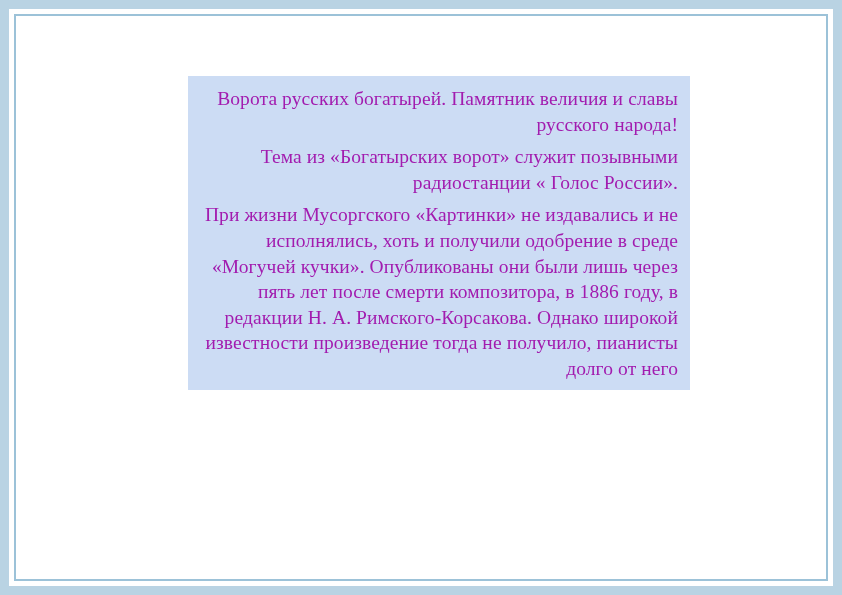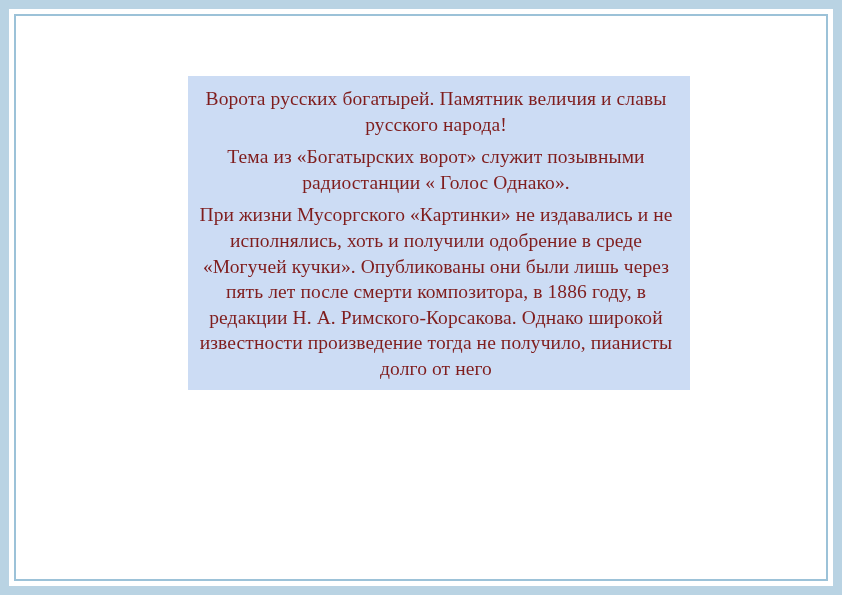--- a/index.html
+++ b/index.html
@@ -62,36 +62,36 @@
     left: 188px;
     top: 76px;
     width: 502px;
     background: #ccdcf4;
     padding: 10px 12px 8px 6px;
     box-sizing: border-box;
   }
   .para {
     font-size: 19.5px;
     line-height: 25.6px;
-    color: #7f1d1d;
+    color: #a21caf;
     margin: 0 0 7px 0;
-    text-align: center;
+    text-align: right;
     letter-spacing: 0.1px;
   }
   .para:last-child {
     margin-bottom: 0;
   }
 </style>
 </head>
 <body>
 
 <div class="slide">
   <div class="frame-outer"></div>
   <div class="frame-mid"></div>
   <div class="frame-inner"></div>
   <div class="frame-inner2"></div>
 
   <div class="content">
     <p class="para">Ворота русских богатырей. Памятник величия и славы русского народа!</p>
-    <p class="para">Тема из «Богатырских ворот» служит позывными радиостанции « Голос Однако».</p>
+    <p class="para">Тема из «Богатырских ворот» служит позывными радиостанции « Голос России».</p>
     <p class="para">При жизни Мусоргского «Картинки» не издавались и не исполнялись, хоть и получили одобрение в среде «Могучей кучки». Опубликованы они были лишь через пять лет после смерти композитора, в 1886 году, в редакции Н. А. Римского-Корсакова. Однако широкой известности произведение тогда не получило, пианисты долго от него</p>
   </div>
 </div>
 
 </body></html>

